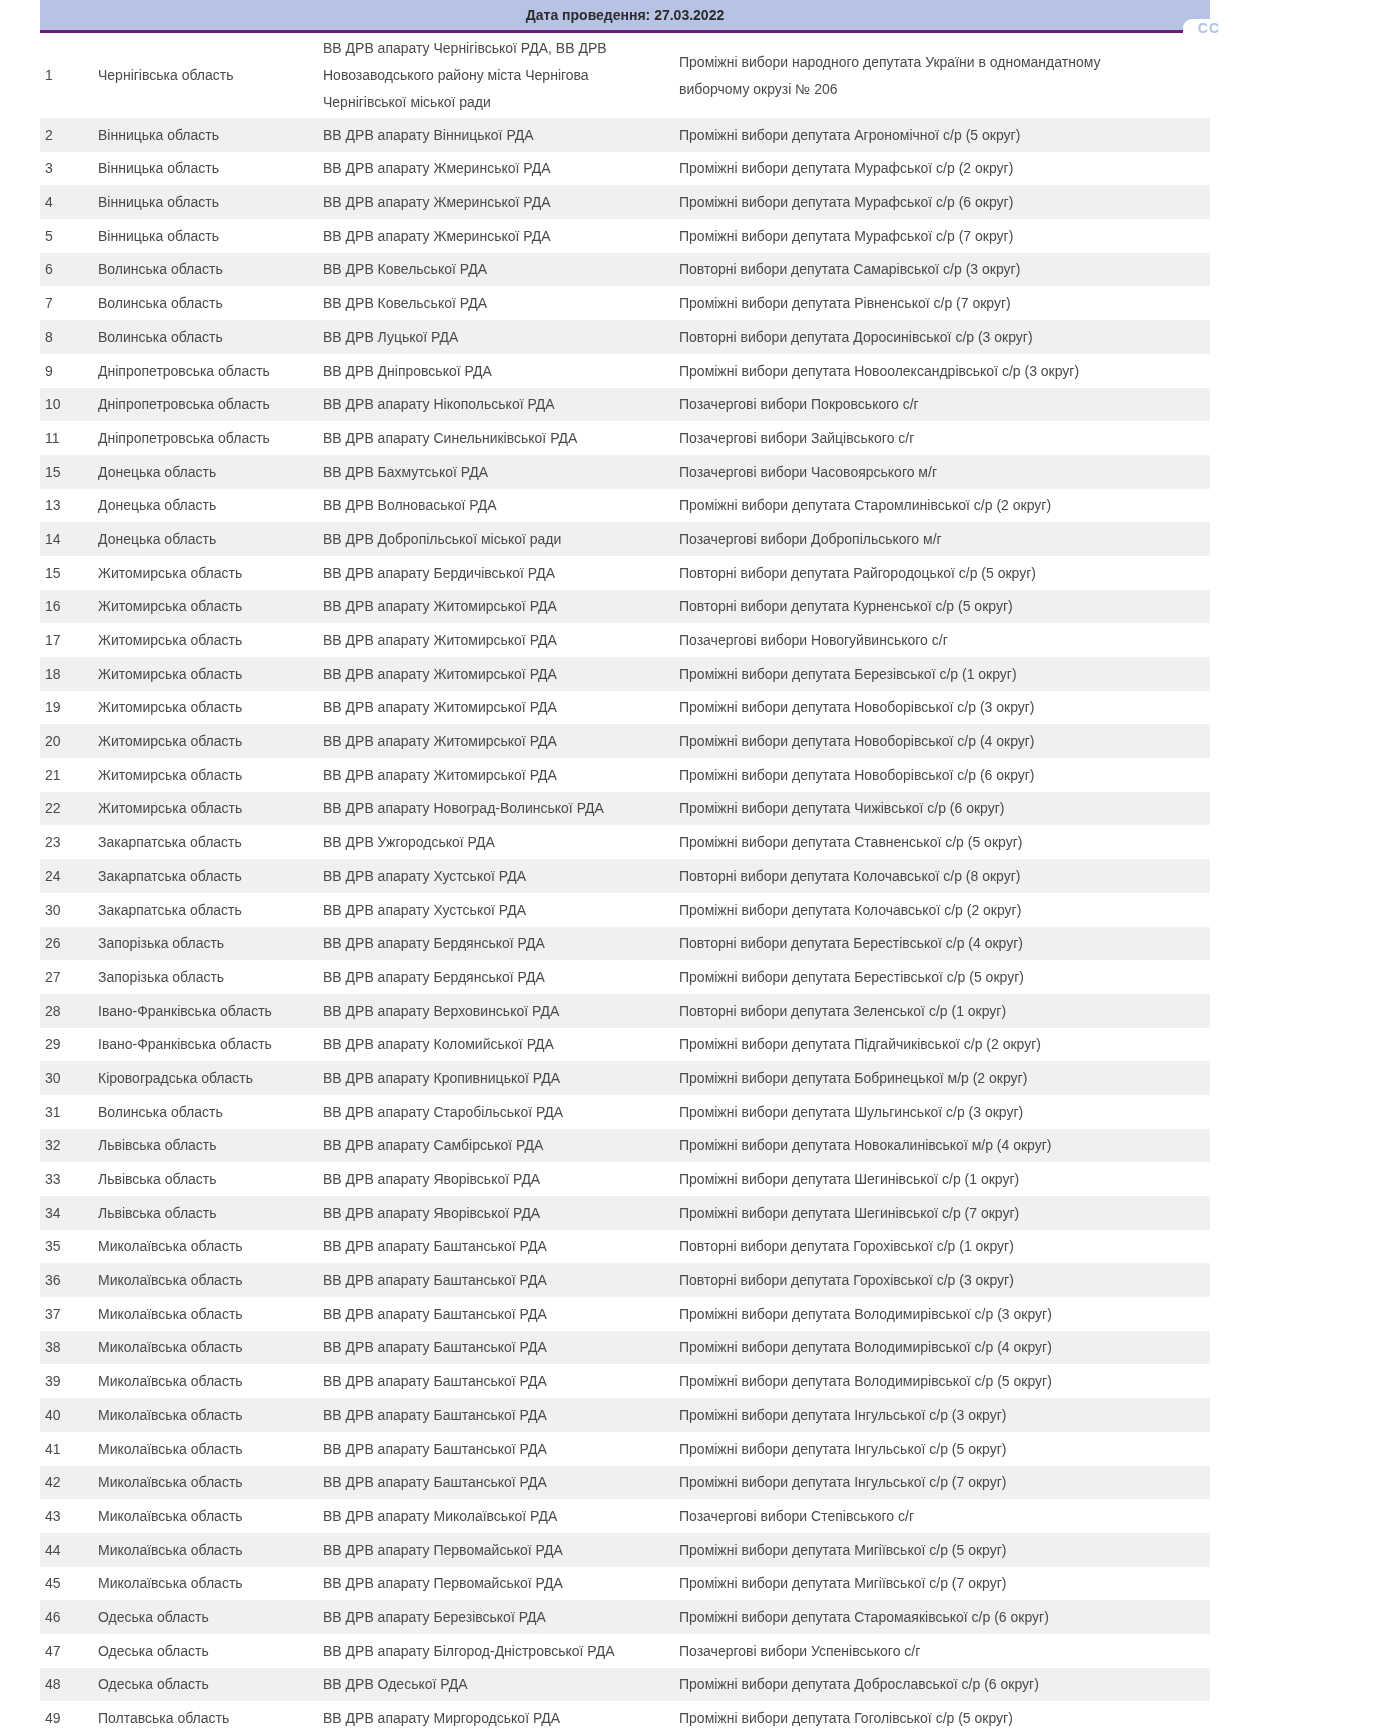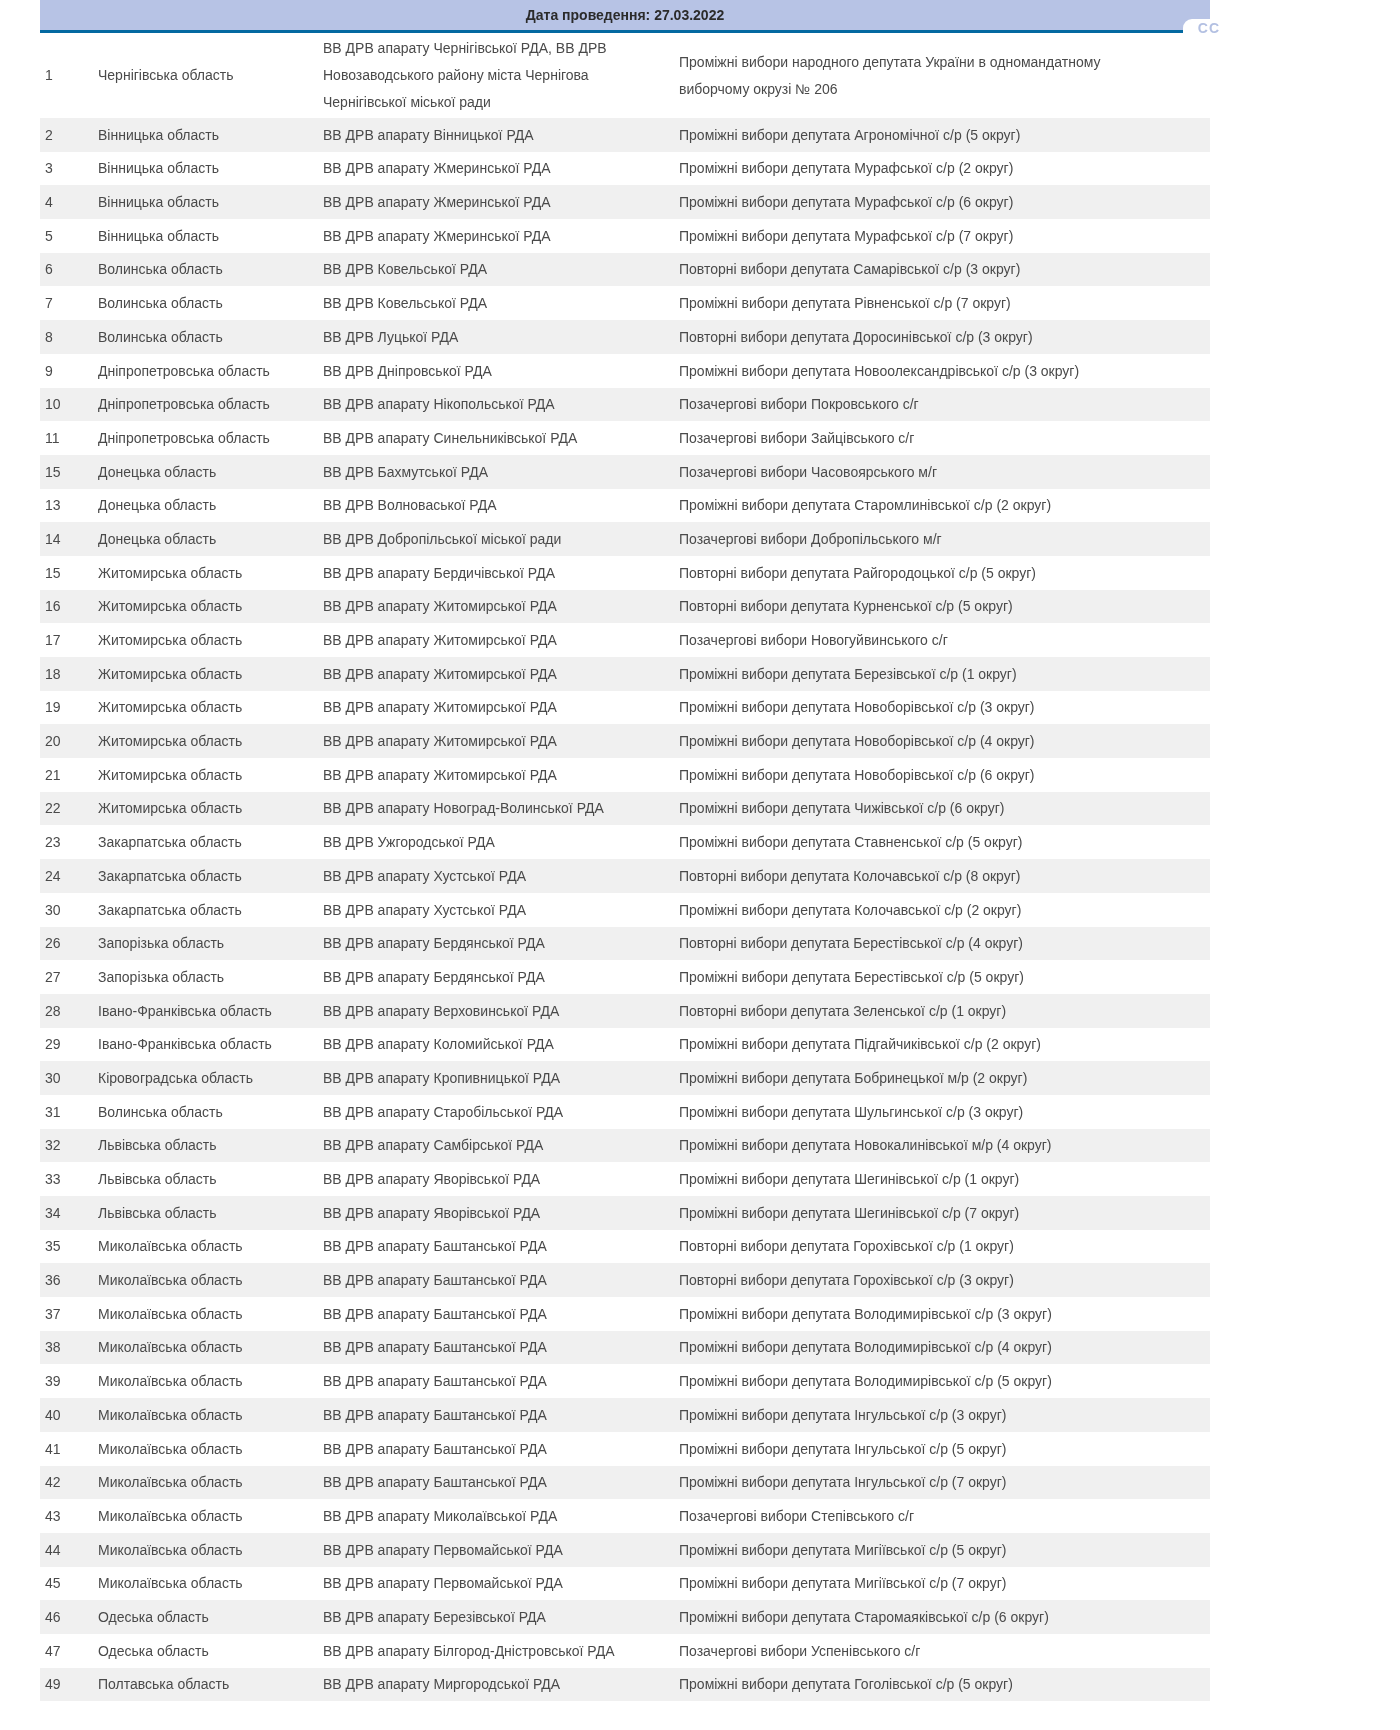--- a/index.html
+++ b/index.html
@@ -9,21 +9,21 @@
     background:#ffffff;
     overflow:hidden;
     font-family:"Liberation Sans","DejaVu Sans",sans-serif;
   }
   #table-wrap{
     position:absolute;left:40px;top:0;width:1170px;
   }
   .date-header{
     height:30px;
     background:#b7c3e5;
-    border-bottom:3px solid #0369a1;
+    border-bottom:3px solid #701a75;
     text-align:center;
   }
   .date-header span{
     display:inline-block;
     line-height:30px;
     font-size:14px;
     font-weight:bold;
     color:#2b2b2b;
   }
   table{
@@ -356,20 +356,26 @@
             <td class="c-commission"><span class="cell-text commission">ВВ ДРВ апарату Березівської РДА</span></td>
             <td class="c-election"><span class="cell-text election">Проміжні вибори депутата Старомаяківської с/р (6 округ)</span></td>
           </tr>
           <tr>
             <td class="c-num"><span class="cell-text num">47</span></td>
             <td class="c-region"><span class="cell-text region">Одеська область</span></td>
             <td class="c-commission"><span class="cell-text commission">ВВ ДРВ апарату Білгород-Дністровської РДА</span></td>
             <td class="c-election"><span class="cell-text election">Позачергові вибори Успенівського с/г</span></td>
           </tr>
           <tr>
+            <td class="c-num"><span class="cell-text num">48</span></td>
+            <td class="c-region"><span class="cell-text region">Одеська область</span></td>
+            <td class="c-commission"><span class="cell-text commission">ВВ ДРВ Одеської РДА</span></td>
+            <td class="c-election"><span class="cell-text election">Проміжні вибори депутата Доброславської с/р (6 округ)</span></td>
+          </tr>
+          <tr>
             <td class="c-num"><span class="cell-text num">49</span></td>
             <td class="c-region"><span class="cell-text region">Полтавська область</span></td>
             <td class="c-commission"><span class="cell-text commission">ВВ ДРВ апарату Миргородської РДА</span></td>
             <td class="c-election"><span class="cell-text election">Проміжні вибори депутата Гоголівської с/р (5 округ)</span></td>
           </tr>
         </tbody>
     </table>
   </div>
   <div id="cc-badge">
     <span>CC</span>

